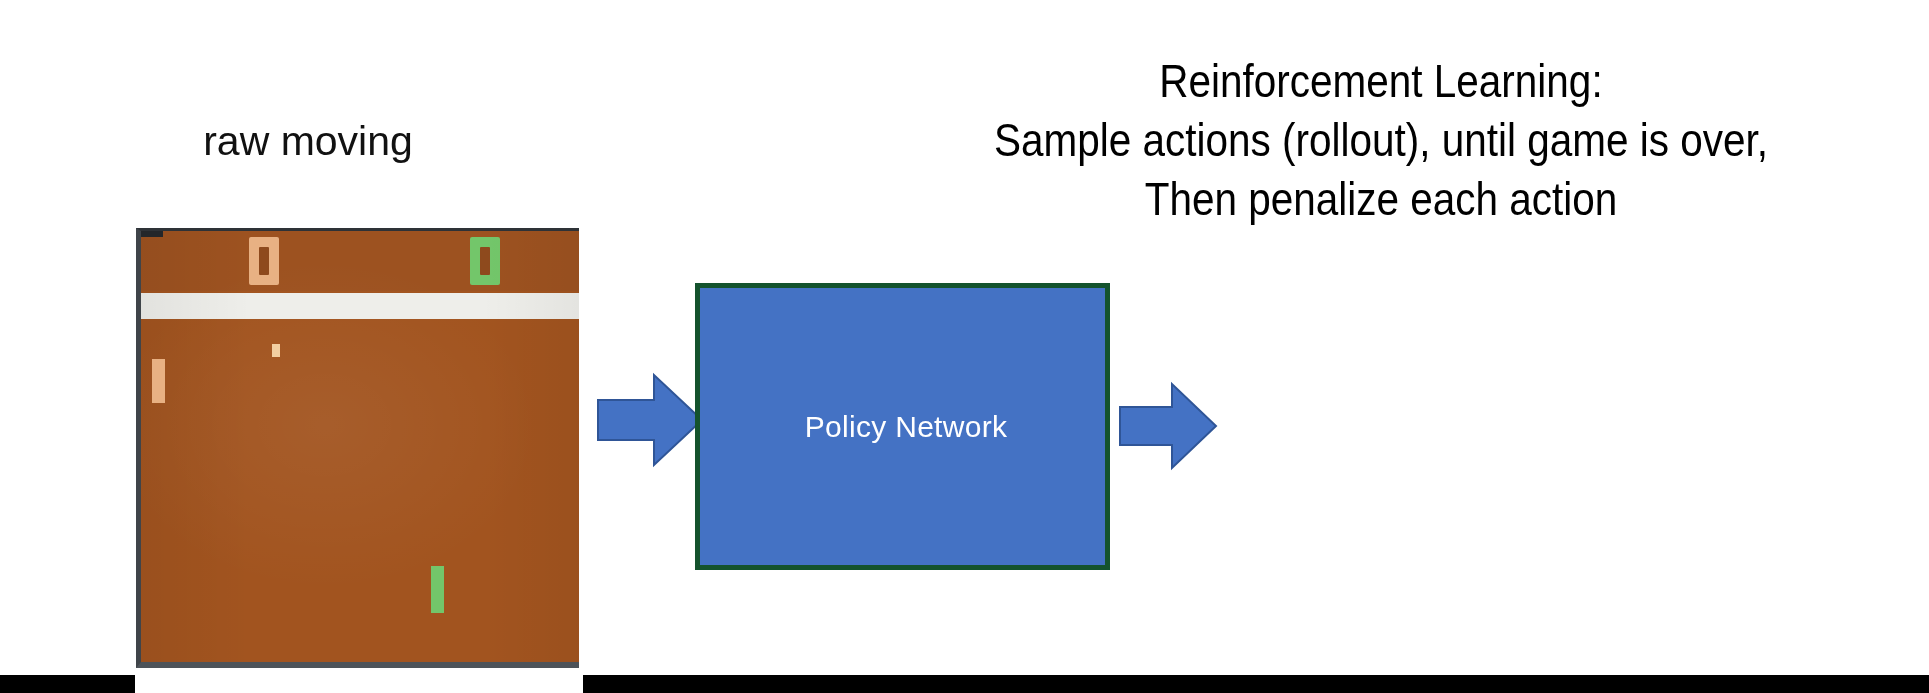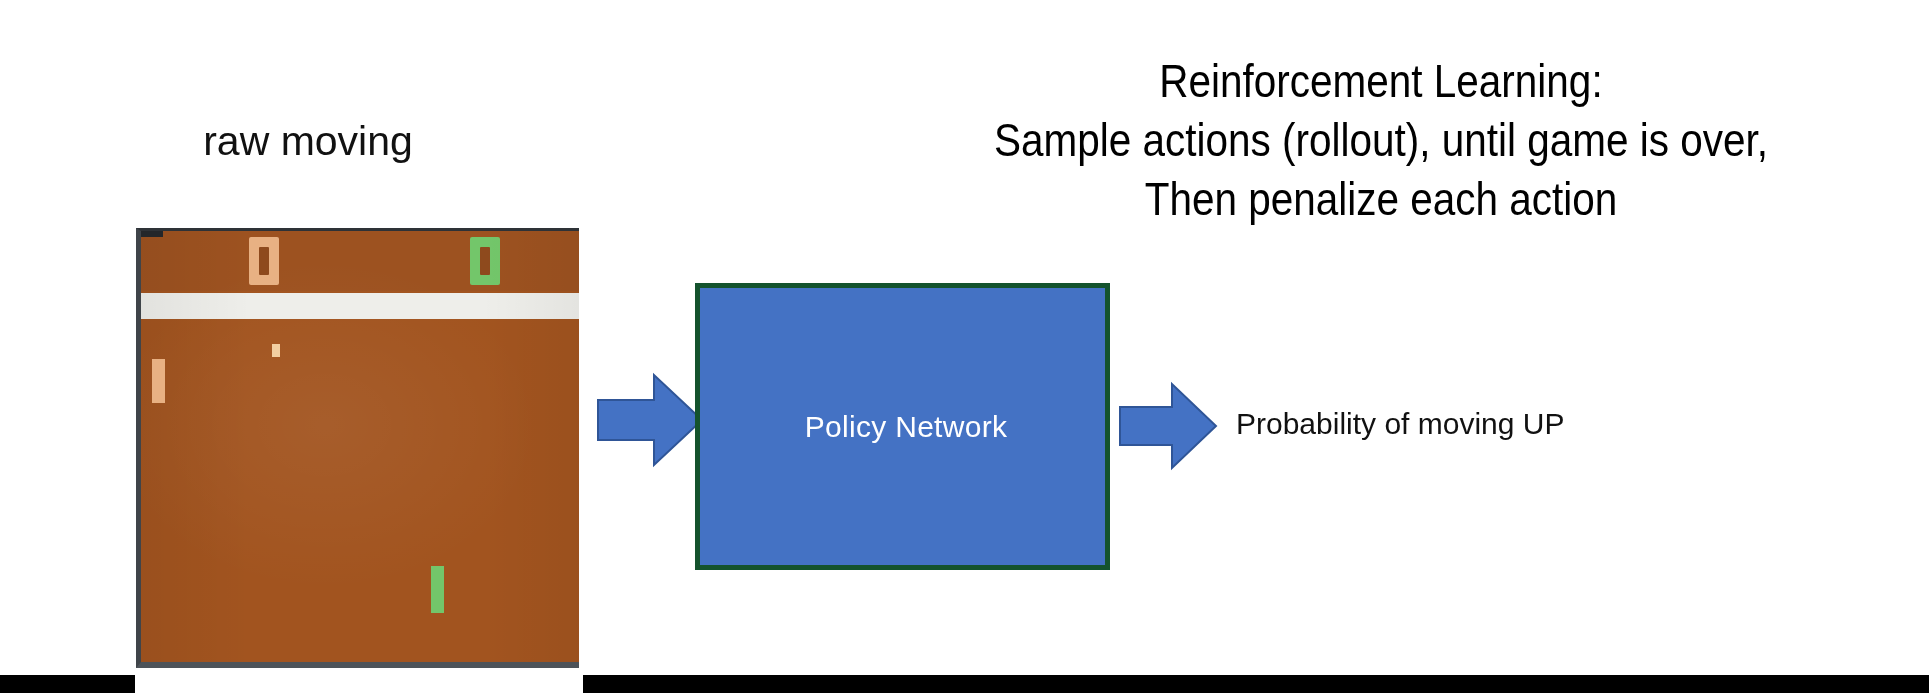--- a/index.html
+++ b/index.html
@@ -236,21 +236,20 @@
   <div id="policy-network-box">
     <span id="policy-network-label">Policy Network</span>
   </div>
 
   <div class="block-arrow" id="arrow-output">
     <svg viewBox="0 0 100 90" width="100" height="90" aria-hidden="true">
       <polygon points="2,26 54,26 54,3 98,45 54,87 54,64 2,64" fill="#4472c4" stroke="#2f5597" stroke-width="2" stroke-linejoin="miter"></polygon>
     </svg>
   </div>
 
-  <div id="output-label">Probability of moving UP</div>
 
   <div id="title-block">
     <span class="title-line">Reinforcement Learning:</span>
     <span class="title-line">Sample actions (rollout), until game is over,</span>
     <span class="title-line">Then penalize each action</span>
   </div>
 
   <div class="bottom-bar" id="bottom-bar-left"></div>
   <div class="bottom-bar" id="bottom-bar-right"></div>
 

